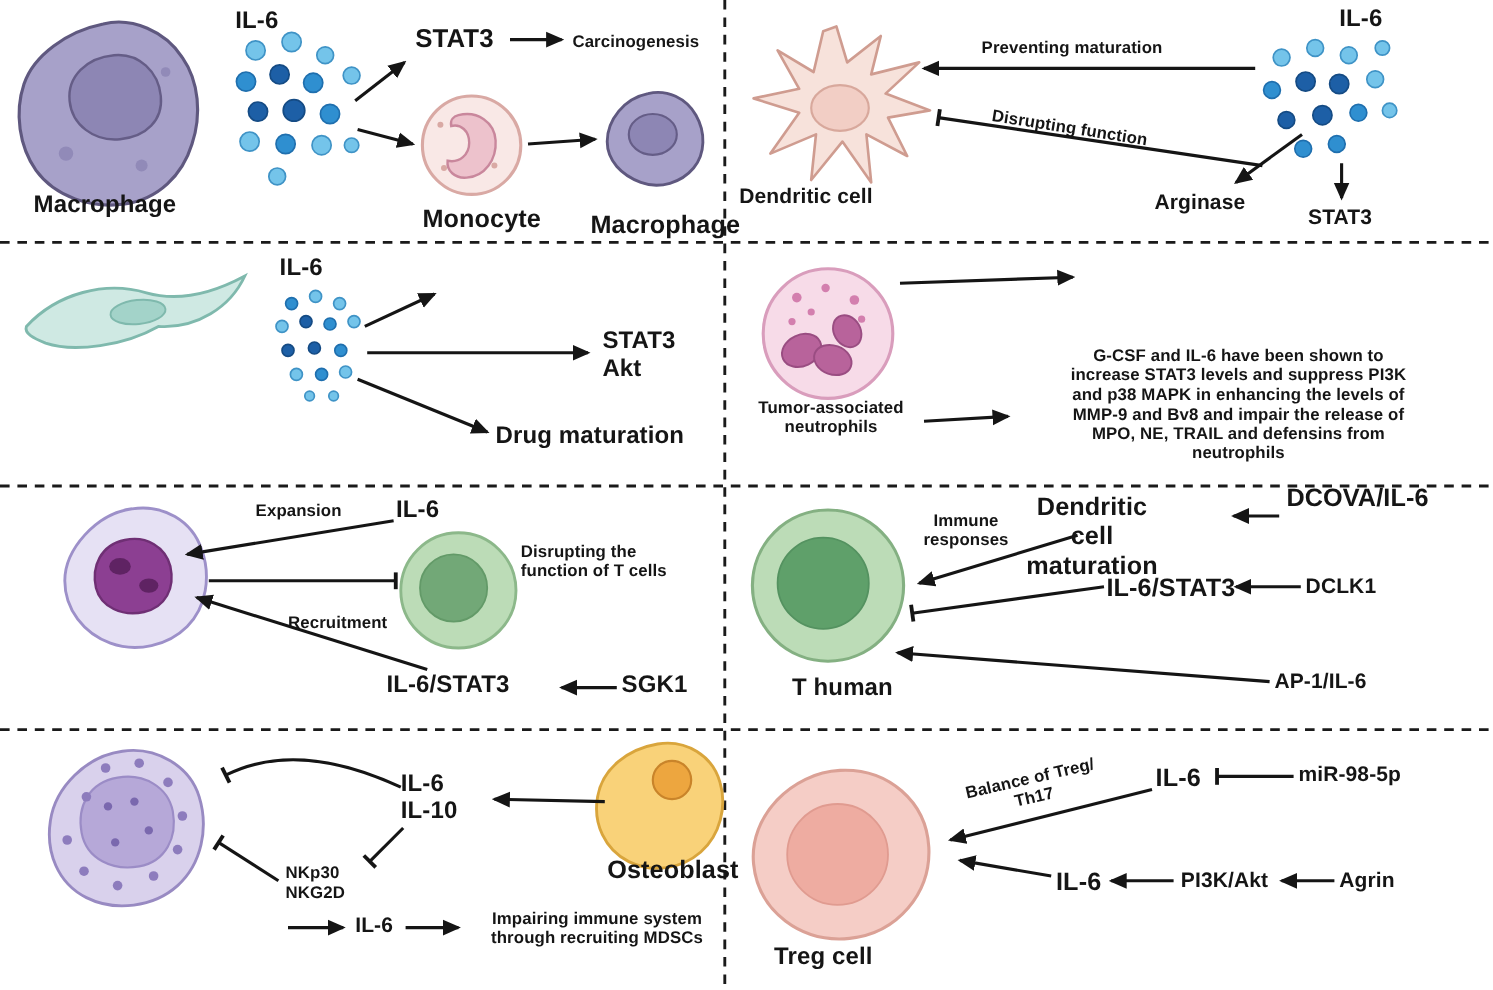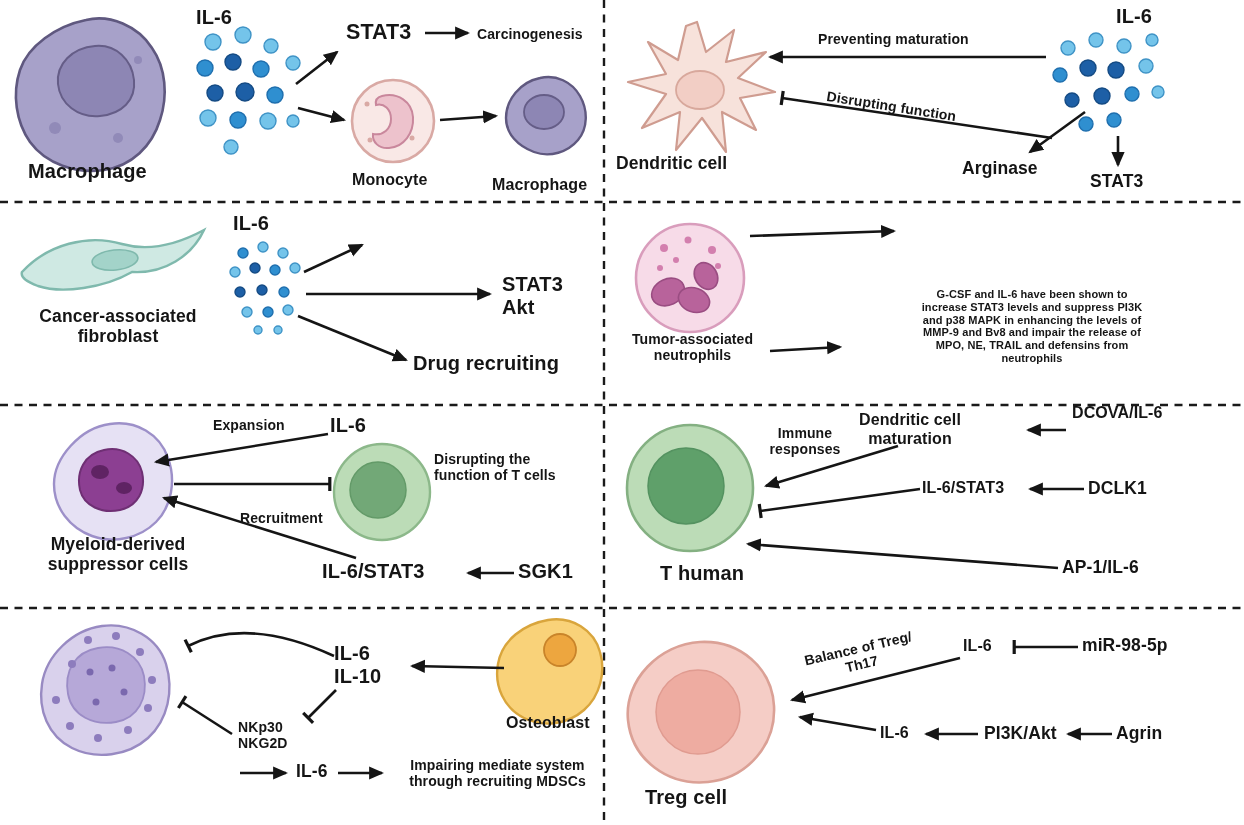--- a/index.html
+++ b/index.html
@@ -1,23 +1,23 @@
 <!DOCTYPE html>
 <html><head>
 <meta charset="utf-8">
 <style>
   *{margin:0;padding:0;box-sizing:border-box}
   body{font-family:"Liberation Sans",sans-serif;background:#ffffff}
   #canvas{position:relative;width:1244px;height:825px;background:#fff;overflow:hidden}
   #art{position:absolute;left:0;top:0;z-index:1}
   .lbl{position:absolute;font-weight:700;color:#151515;line-height:1.16;white-space:pre-line;z-index:2;letter-spacing:.1px}
   .ctr{text-align:center}
-  .s13{font-size:11px}
+  .s13{font-size:14px}
   .s14{font-size:14px}
-  .s15{font-size:16px}
+  .s15{font-size:21px}
   .s17{font-size:17.5px}
   .s19{font-size:20px}
   .s20{font-size:21.5px}
   .ln{stroke:#151515;stroke-width:2.6;fill:none}
   .dash{stroke:#1a1a1a;stroke-width:2.4;stroke-dasharray:8 6.5;fill:none}
   .cL{fill:#74c4ea;stroke:#3f93c6;stroke-width:1.4}
   .cM{fill:#2f8fd0;stroke:#1f6fae;stroke-width:1.4}
   .cD{fill:#1d5fa6;stroke:#154b84;stroke-width:1.4}
 </style>
 </head>
@@ -238,60 +238,56 @@
 <div class="lbl s19" style="left:1116px;top:5px">IL-6</div>
 <div class="lbl s14" style="left:818px;top:31px">Preventing maturation</div>
 <div class="lbl s14" style="left:826px;top:98px;transform:rotate(9deg)">Disrupting function</div>
 <div class="lbl s17" style="left:962px;top:158px">Arginase</div>
 <div class="lbl s17" style="left:1090px;top:171px">STAT3</div>
 <div class="lbl s17" style="left:616px;top:153px">Dendritic cell</div>
 
 <div class="lbl s19" style="left:233px;top:212px">IL-6</div>
 <div class="lbl s19" style="left:502px;top:273px">STAT3
 Akt</div>
-<div class="lbl s19" style="left:413px;top:352px">Drug recruiting</div>
-<div class="lbl s17 ctr" style="left:20px;top:306px;width:196px">Cancer-associated
-fibroblast</div>
+<div class="lbl s19" style="left:413px;top:352px">Drug maturation</div>
 
 <div class="lbl s14 ctr" style="left:620px;top:331px;width:145px">Tumor-associated
 neutrophils</div>
 <div class="lbl s13 ctr" style="left:846px;top:288px;width:372px">G-CSF and IL-6 have been shown to
 increase STAT3 levels and suppress PI3K
 and p38 MAPK in enhancing the levels of
 MMP-9 and Bv8 and impair the release of
 MPO, NE, TRAIL and defensins from
 neutrophils</div>
 
 <div class="lbl s14" style="left:213px;top:417px">Expansion</div>
 <div class="lbl s19" style="left:330px;top:414px">IL-6</div>
 <div class="lbl s14" style="left:434px;top:451px">Disrupting the
 function of T cells</div>
 <div class="lbl s14" style="left:240px;top:510px">Recruitment</div>
 <div class="lbl s19" style="left:322px;top:560px">IL-6/STAT3</div>
 <div class="lbl s19" style="left:518px;top:560px">SGK1</div>
-<div class="lbl s17 ctr" style="left:22px;top:534px;width:192px">Myeloid-derived
-suppressor cells</div>
 
 <div class="lbl s14 ctr" style="left:762px;top:425px;width:86px">Immune
 responses</div>
 <div class="lbl s15 ctr" style="left:852px;top:411px;width:116px">Dendritic cell
 maturation</div>
 <div class="lbl s15" style="left:1072px;top:404px">DCOVA/IL-6</div>
 <div class="lbl s15" style="left:922px;top:479px">IL-6/STAT3</div>
 <div class="lbl s17" style="left:1088px;top:478px">DCLK1</div>
 <div class="lbl s17" style="left:1062px;top:557px">AP-1/IL-6</div>
 <div class="lbl s19" style="left:660px;top:562px">T human</div>
 
 <div class="lbl s19" style="left:334px;top:642px">IL-6
 IL-10</div>
 <div class="lbl s15" style="left:506px;top:714px">Osteoblast</div>
 <div class="lbl s14" style="left:238px;top:719px">NKp30
 NKG2D</div>
 <div class="lbl s17" style="left:296px;top:761px">IL-6</div>
-<div class="lbl s14 ctr" style="left:390px;top:757px;width:215px">Impairing mediate system
+<div class="lbl s14 ctr" style="left:390px;top:757px;width:215px">Impairing immune system
 through recruiting MDSCs</div>
 
 <div class="lbl s14 ctr" style="left:790px;top:640px;width:140px;transform:rotate(-13deg)">Balance of Treg/
 Th17</div>
 <div class="lbl s15" style="left:963px;top:637px">IL-6</div>
 <div class="lbl s17" style="left:1082px;top:635px">miR-98-5p</div>
 <div class="lbl s15" style="left:880px;top:724px">IL-6</div>
 <div class="lbl s17" style="left:984px;top:723px">PI3K/Akt</div>
 <div class="lbl s17" style="left:1116px;top:723px">Agrin</div>
 <div class="lbl s19" style="left:645px;top:786px">Treg cell</div>

